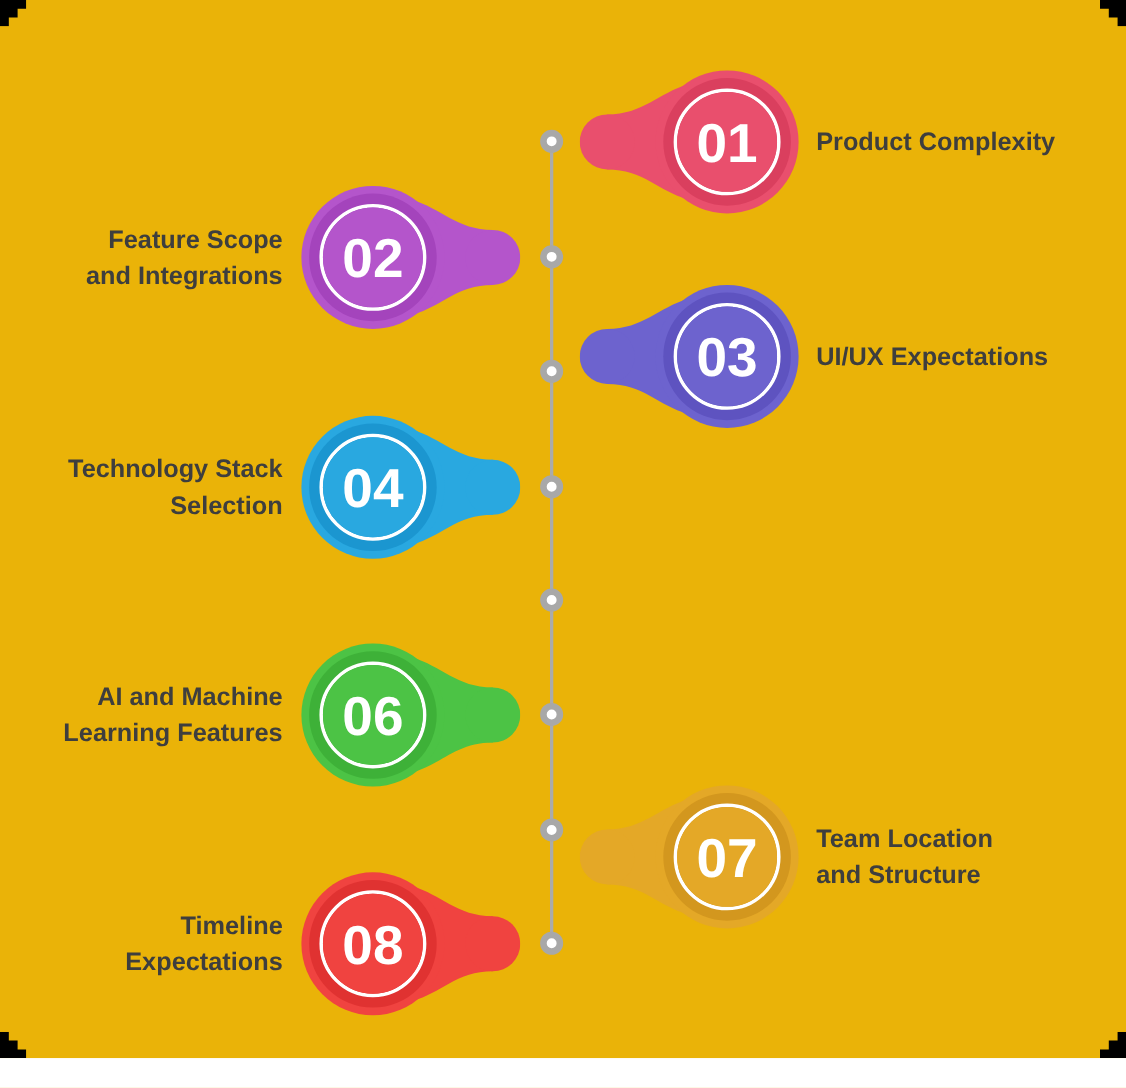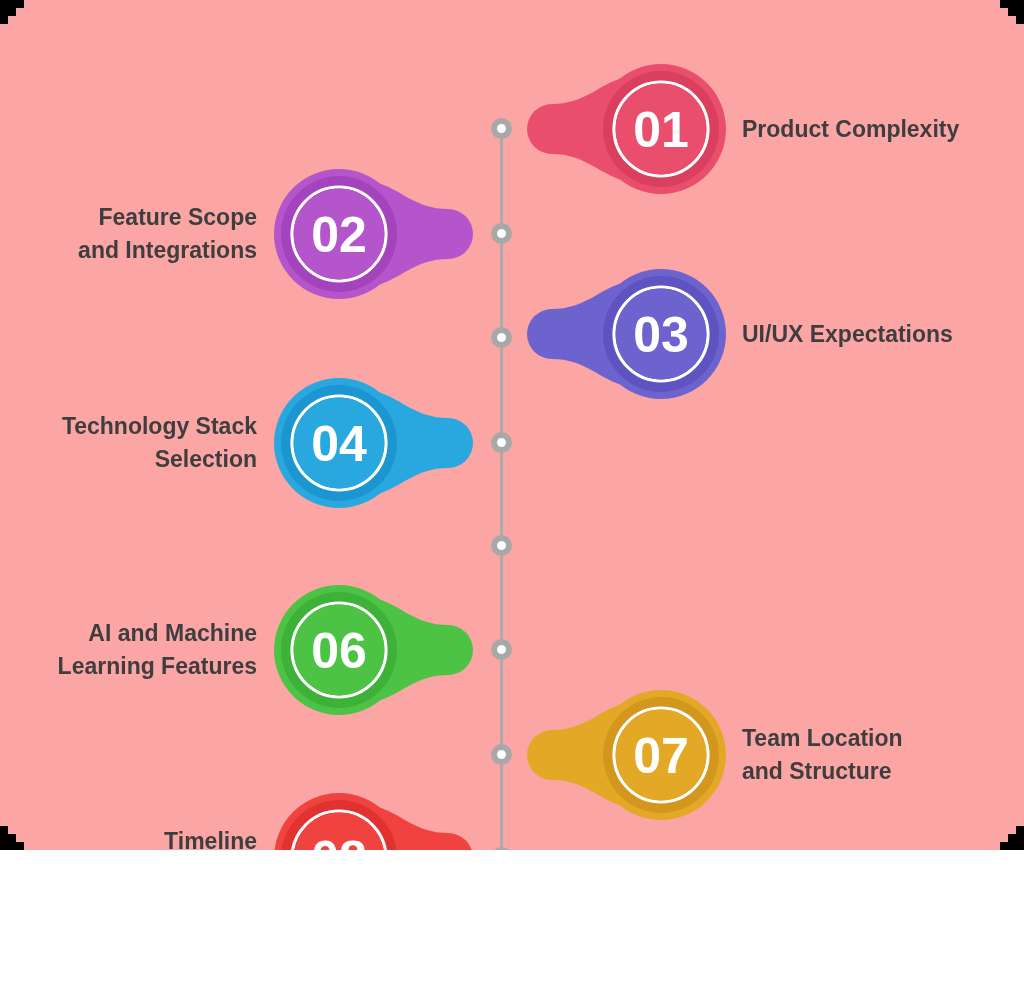--- a/index.html
+++ b/index.html
@@ -1,21 +1,21 @@
 <!DOCTYPE html>
 <html><head>
 <meta charset="utf-8">
 <style>
   * { margin: 0; padding: 0; box-sizing: border-box; }
   html, body { background: #ffffff; }
   .canvas {
     position: relative;
     width: 1024px;
-    height: 850px;
-    background: #fca5a5;
+    height: 962px;
+    background: #eab308;
     overflow: hidden;
     font-family: "Liberation Sans", sans-serif;
   }
 
   
   .corner {
     position: absolute;
     width: 24px; height: 24px;
     background: #000000;
     clip-path: polygon(0 0, 100% 0, 100% 33.4%, 66.7% 33.4%, 66.7% 66.7%, 33.4% 66.7%, 33.4% 100%, 0 100%);
@@ -118,21 +118,21 @@
       <circle cx="66" cy="67" r="65" fill="#b455cb"></circle>
       <circle cx="66" cy="67" r="58" fill="#a444bc"></circle>
       <circle cx="66" cy="67" r="47" fill="none" stroke="#ffffff" stroke-width="3.2"></circle>
       <circle cx="66" cy="67" r="45.4" fill="#b455cb"></circle>
       <text class="num" x="66" y="68" text-anchor="middle" dominant-baseline="central">02</text>
     </svg>
     <div class="label">Feature Scope
 and Integrations</div>
   </div>
 
-  <div class="item right" style="top:267px">
+  <div class="item right" style="top:257px">
     <svg class="bulb" viewBox="0 0 200 134">
       <path d="M 25 42 C 58 42 72 22 98 15 L 98 119 C 72 112 58 92 25 92 Z" fill="#6d63ce"></path>
       <circle cx="25" cy="67" r="25" fill="#6d63ce"></circle>
       <circle cx="134" cy="67" r="65" fill="#6d63ce"></circle>
       <circle cx="134" cy="67" r="58" fill="#5e53c0"></circle>
       <circle cx="134" cy="67" r="47" fill="none" stroke="#ffffff" stroke-width="3.2"></circle>
       <circle cx="134" cy="67" r="45.4" fill="#6d63ce"></circle>
       <text class="num" x="134" y="68" text-anchor="middle" dominant-baseline="central">03</text>
     </svg>
     <div class="label">UI/UX Expectations</div>
@@ -160,21 +160,21 @@
       <circle cx="66" cy="67" r="65" fill="#4cc345"></circle>
       <circle cx="66" cy="67" r="58" fill="#3eb138"></circle>
       <circle cx="66" cy="67" r="47" fill="none" stroke="#ffffff" stroke-width="3.2"></circle>
       <circle cx="66" cy="67" r="45.4" fill="#4cc345"></circle>
       <text class="num" x="66" y="68" text-anchor="middle" dominant-baseline="central">06</text>
     </svg>
     <div class="label">AI and Machine
 Learning Features</div>
   </div>
 
-  <div class="item right" style="top:688px">
+  <div class="item right" style="top:712px">
     <svg class="bulb" viewBox="0 0 200 134">
       <path d="M 25 42 C 58 42 72 22 98 15 L 98 119 C 72 112 58 92 25 92 Z" fill="#e4a827"></path>
       <circle cx="25" cy="67" r="25" fill="#e4a827"></circle>
       <circle cx="134" cy="67" r="65" fill="#e4a827"></circle>
       <circle cx="134" cy="67" r="58" fill="#d3971e"></circle>
       <circle cx="134" cy="67" r="47" fill="none" stroke="#ffffff" stroke-width="3.2"></circle>
       <circle cx="134" cy="67" r="45.4" fill="#e4a827"></circle>
       <text class="num" x="134" y="68" text-anchor="middle" dominant-baseline="central">07</text>
     </svg>
     <div class="label">Team Location

